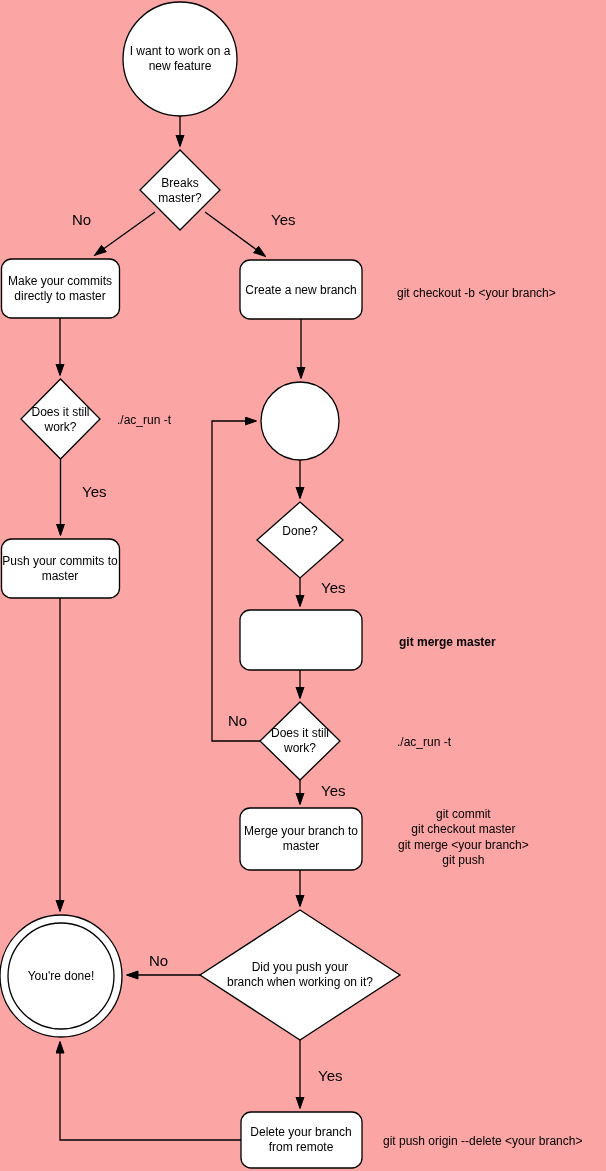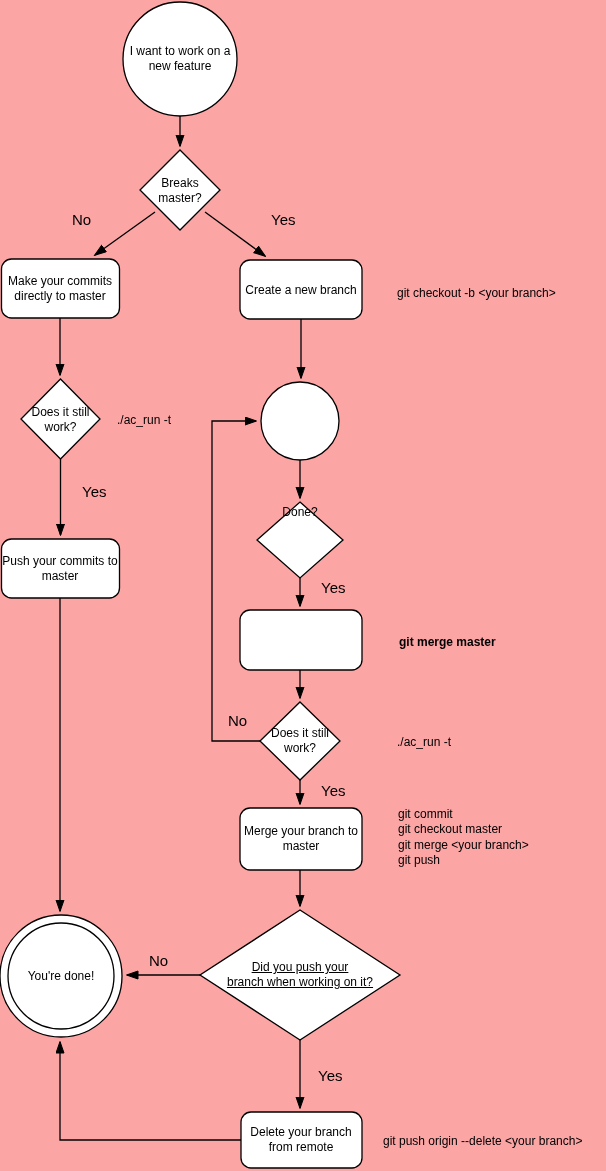--- a/index.html
+++ b/index.html
@@ -17,21 +17,21 @@
     font-size:12px;
     line-height:15px;
     text-align:center;
     white-space:pre-line;
     color:#000;
   }
   .ann{
     position:absolute;
     font-size:12px;
     line-height:15.4px;
-    text-align:left;
+    text-align:center;
     white-space:pre-line;
     color:#000;
   }
   .edge-lbl{
     position:absolute;
     font-size:15px;
     line-height:12px;
     white-space:nowrap;
     color:#000;
   }
@@ -95,26 +95,26 @@
 new feature</div>
   <div class="lbl" style="left:140px;top:176px;width:80px;">Breaks
 master?</div>
   <div class="lbl" style="left:1px;top:274px;width:118px;">Make your commits
 directly to master</div>
   <div class="lbl" style="left:241px;top:283px;width:120px;">Create a new branch</div>
   <div class="lbl" style="left:20px;top:405px;width:81px;">Does it still
 work?</div>
   <div class="lbl" style="left:1px;top:554px;width:118px;">Push your commits to
 master</div>
-  <div class="lbl" style="left:270px;top:505px;width:60px;">Done?</div>
+  <div class="lbl" style="left:270px;top:524px;width:60px;">Done?</div>
   <div class="lbl" style="left:260px;top:726px;width:80px;">Does it still
 work?</div>
   <div class="lbl" style="left:240px;top:824px;width:122px;">Merge your branch to
 master</div>
-  <div class="lbl" style="left:213px;top:960px;width:174px;text-decoration:underline;">Did you push your
+  <div class="lbl" style="left:213px;top:960px;width:174px;">Did you push your
 branch when working on it?</div>
   <div class="lbl" style="left:15px;top:969px;width:92px;">You're done!</div>
   <div class="lbl" style="left:241px;top:1125px;width:120px;">Delete your branch
 from remote</div>
 
   <div class="edge-lbl" style="left:72px;top:214px;">No</div>
   <div class="edge-lbl" style="left:271px;top:214px;">Yes</div>
   <div class="edge-lbl" style="left:82px;top:486px;">Yes</div>
   <div class="edge-lbl" style="left:321px;top:582px;">Yes</div>
   <div class="edge-lbl" style="left:228px;top:715px;">No</div>

